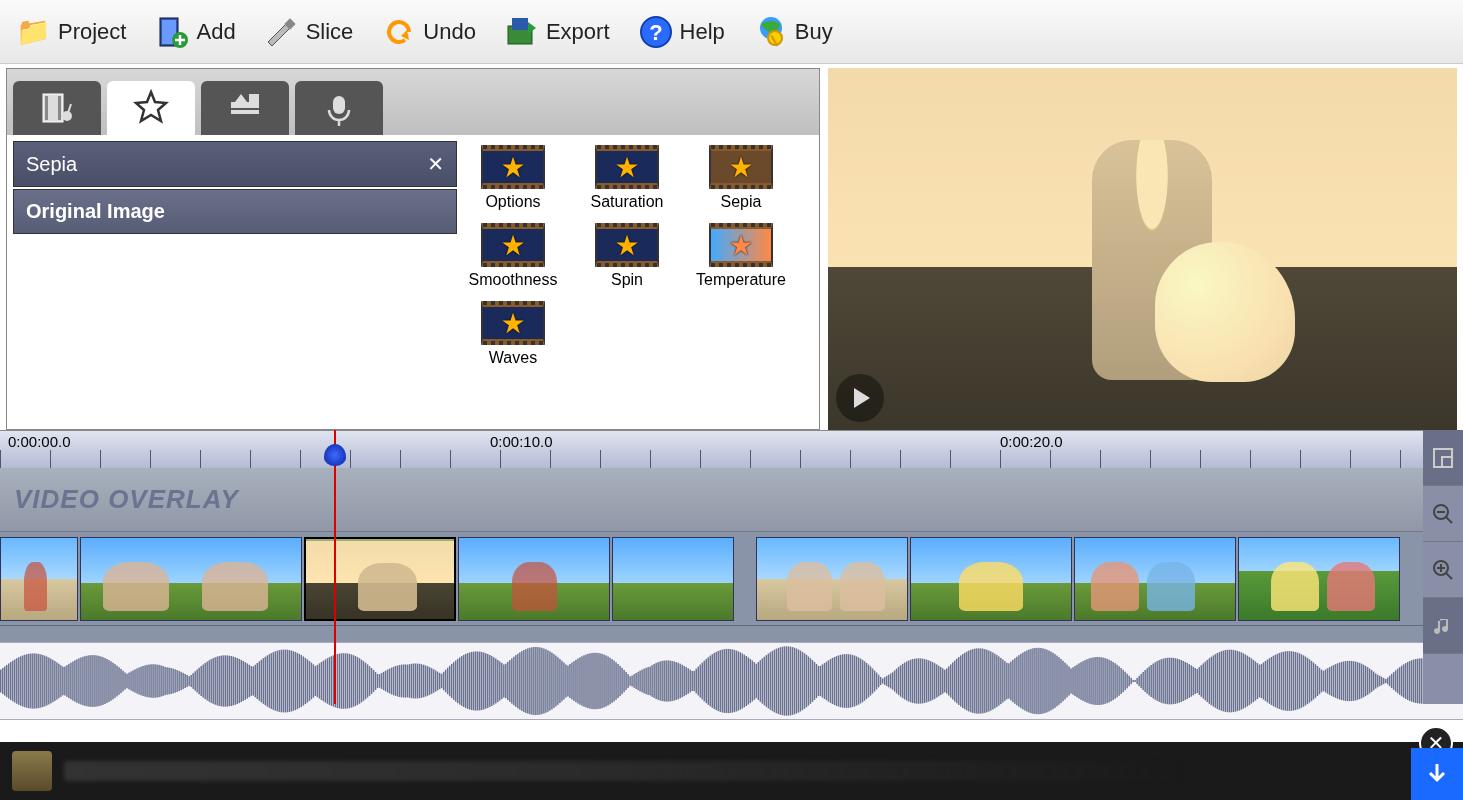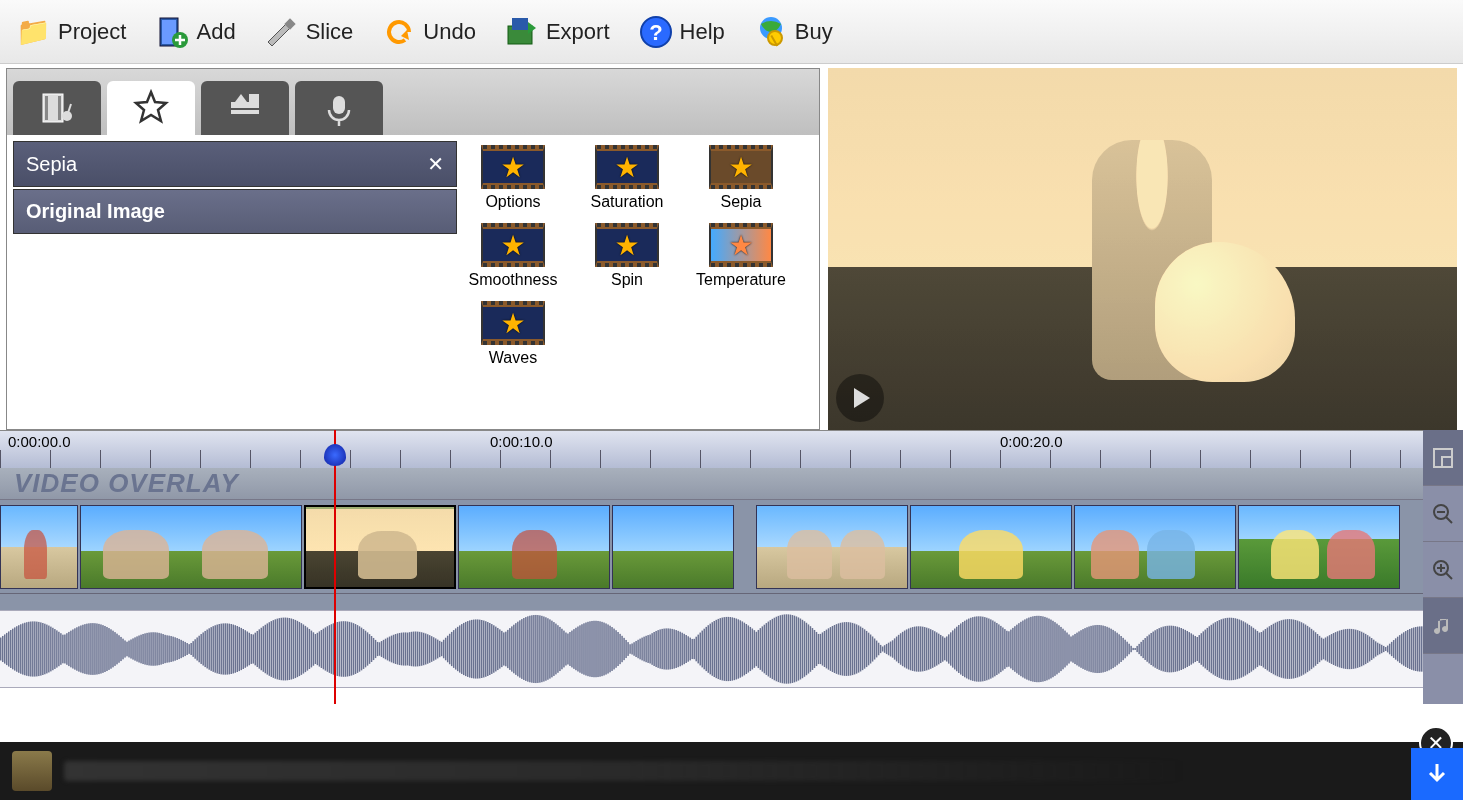--- a/index.html
+++ b/index.html
@@ -38,21 +38,21 @@
 .play-btn::after { content: ""; border-left: 16px solid #ddd; border-top: 10px solid transparent; border-bottom: 10px solid transparent; margin-left: 4px; }
 
 
 .timeline-area { position: relative; }
 .ruler { height: 38px; background: linear-gradient(#e0e4f0,#b4bcd4); position: relative; font-size: 15px; border-top: 1px solid #888; }
 .ruler-label { position: absolute; top: 2px; }
 .ruler-ticks { position: absolute; bottom: 0; left: 0; right: 40px; height: 18px; background: repeating-linear-gradient(90deg, #556 0 1px, transparent 1px 50px); }
 .playhead { position: absolute; top: 0; width: 2px; background: #d00; z-index: 5; }
 .playhead-head { position: absolute; top: 14px; left: -10px; width: 22px; height: 22px; background: radial-gradient(circle,#3a6aff,#1020a0); border-radius: 50% 50% 50% 50% / 60% 60% 40% 40%; }
 
-.overlay-track { height: 32px; background: linear-gradient(#a8b0bc,#9098a8); display: flex; align-items: center; padding-left: 14px; font-size: 26px; font-weight: bold; font-style: italic; color: #6a7490; letter-spacing: 1px; border-bottom: 1px solid #778; }
+.overlay-track { height: 64px; background: linear-gradient(#a8b0bc,#9098a8); display: flex; align-items: center; padding-left: 14px; font-size: 26px; font-weight: bold; font-style: italic; color: #6a7490; letter-spacing: 1px; border-bottom: 1px solid #778; }
 .video-track { height: 94px; background: #8a94a8; display: flex; align-items: center; border-bottom: 1px solid #667; position: relative; }
 .clip { height: 84px; border: 1px solid #335; margin-right: 2px; position: relative; overflow: hidden; flex-shrink: 0; }
 .clip-handle { position: absolute; top: -6px; height: 6px; width: 40px; background: #b89050; }
 .clip.sky { background: linear-gradient(#5badff 0%,#9dd4ff 55%,#6a9a3a 55%,#4a7a2a 100%); }
 .clip.beach { background: linear-gradient(#6ab8ff 0%,#a8d8ff 50%,#d8c8a0 50%,#b8a880 100%); }
 .clip.sepia { background: linear-gradient(#c9c090 0%,#d0c898 55%,#3a4020 55%,#2a3018 100%); filter: sepia(0.8); border: 2px solid #000; }
 .clip.selected::before { content:""; position:absolute; top:-4px; left:0; right:0; height:6px; background:#3c3; }
 .clip-fig { position: absolute; width: 30%; height: 60%; bottom: 10%; background: rgba(200,80,60,0.7); border-radius: 40% 40% 10% 10%; }
 
 .spacer-track { height: 16px; background: #8a94a8; }

